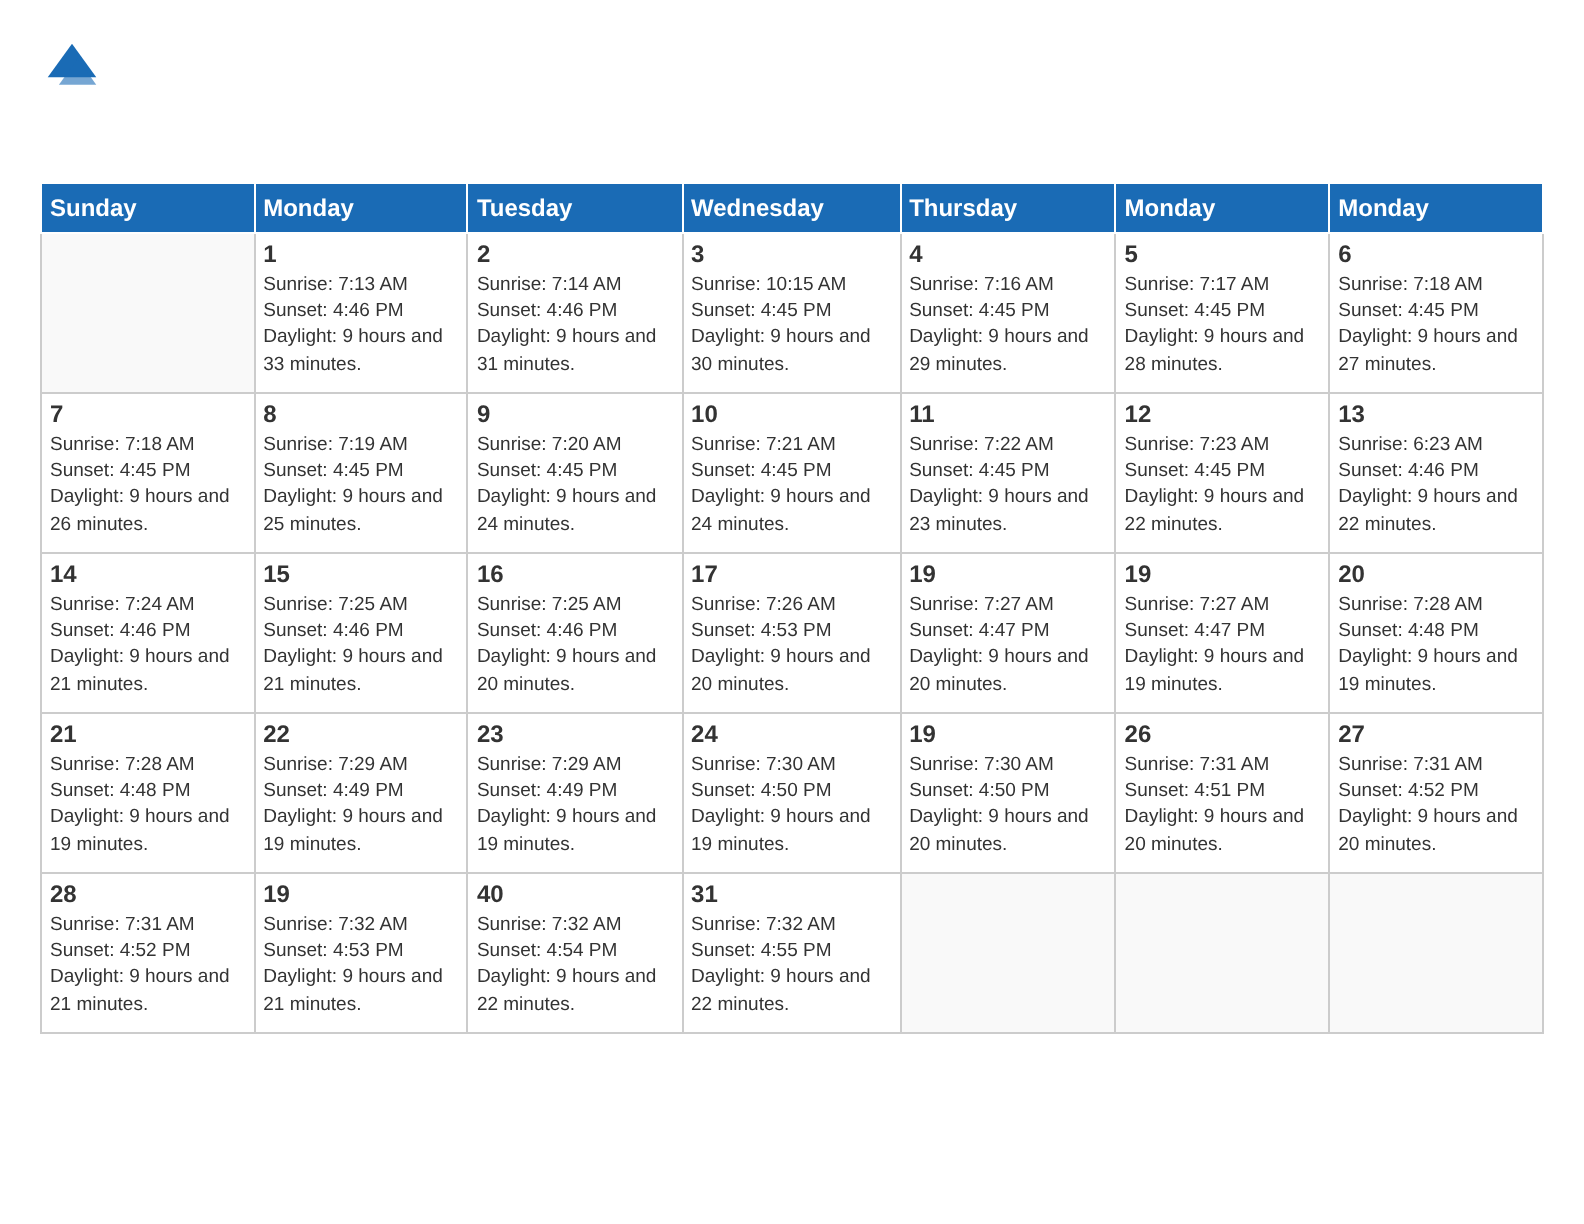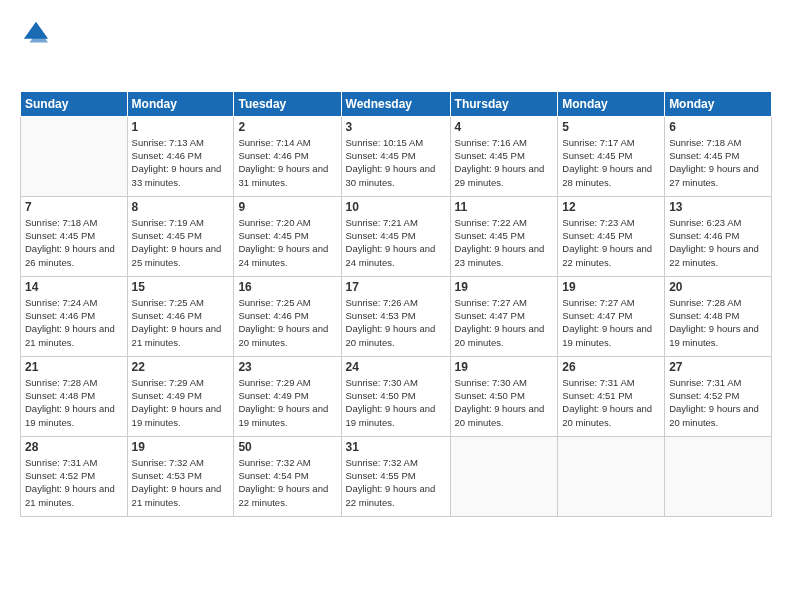--- a/index.html
+++ b/index.html
@@ -338,21 +338,21 @@
 and 21 minutes.</div>
           </td>
           <td>
             <div class="day-number">19</div>
             <div class="day-info">Sunrise: 7:32 AM
 Sunset: 4:53 PM
 Daylight: 9 hours
 and 21 minutes.</div>
           </td>
           <td>
-            <div class="day-number">50</div>
+            <div class="day-number">40</div>
             <div class="day-info">Sunrise: 7:32 AM
 Sunset: 4:54 PM
 Daylight: 9 hours
 and 22 minutes.</div>
           </td>
           <td>
             <div class="day-number">31</div>
             <div class="day-info">Sunrise: 7:32 AM
 Sunset: 4:55 PM
 Daylight: 9 hours

